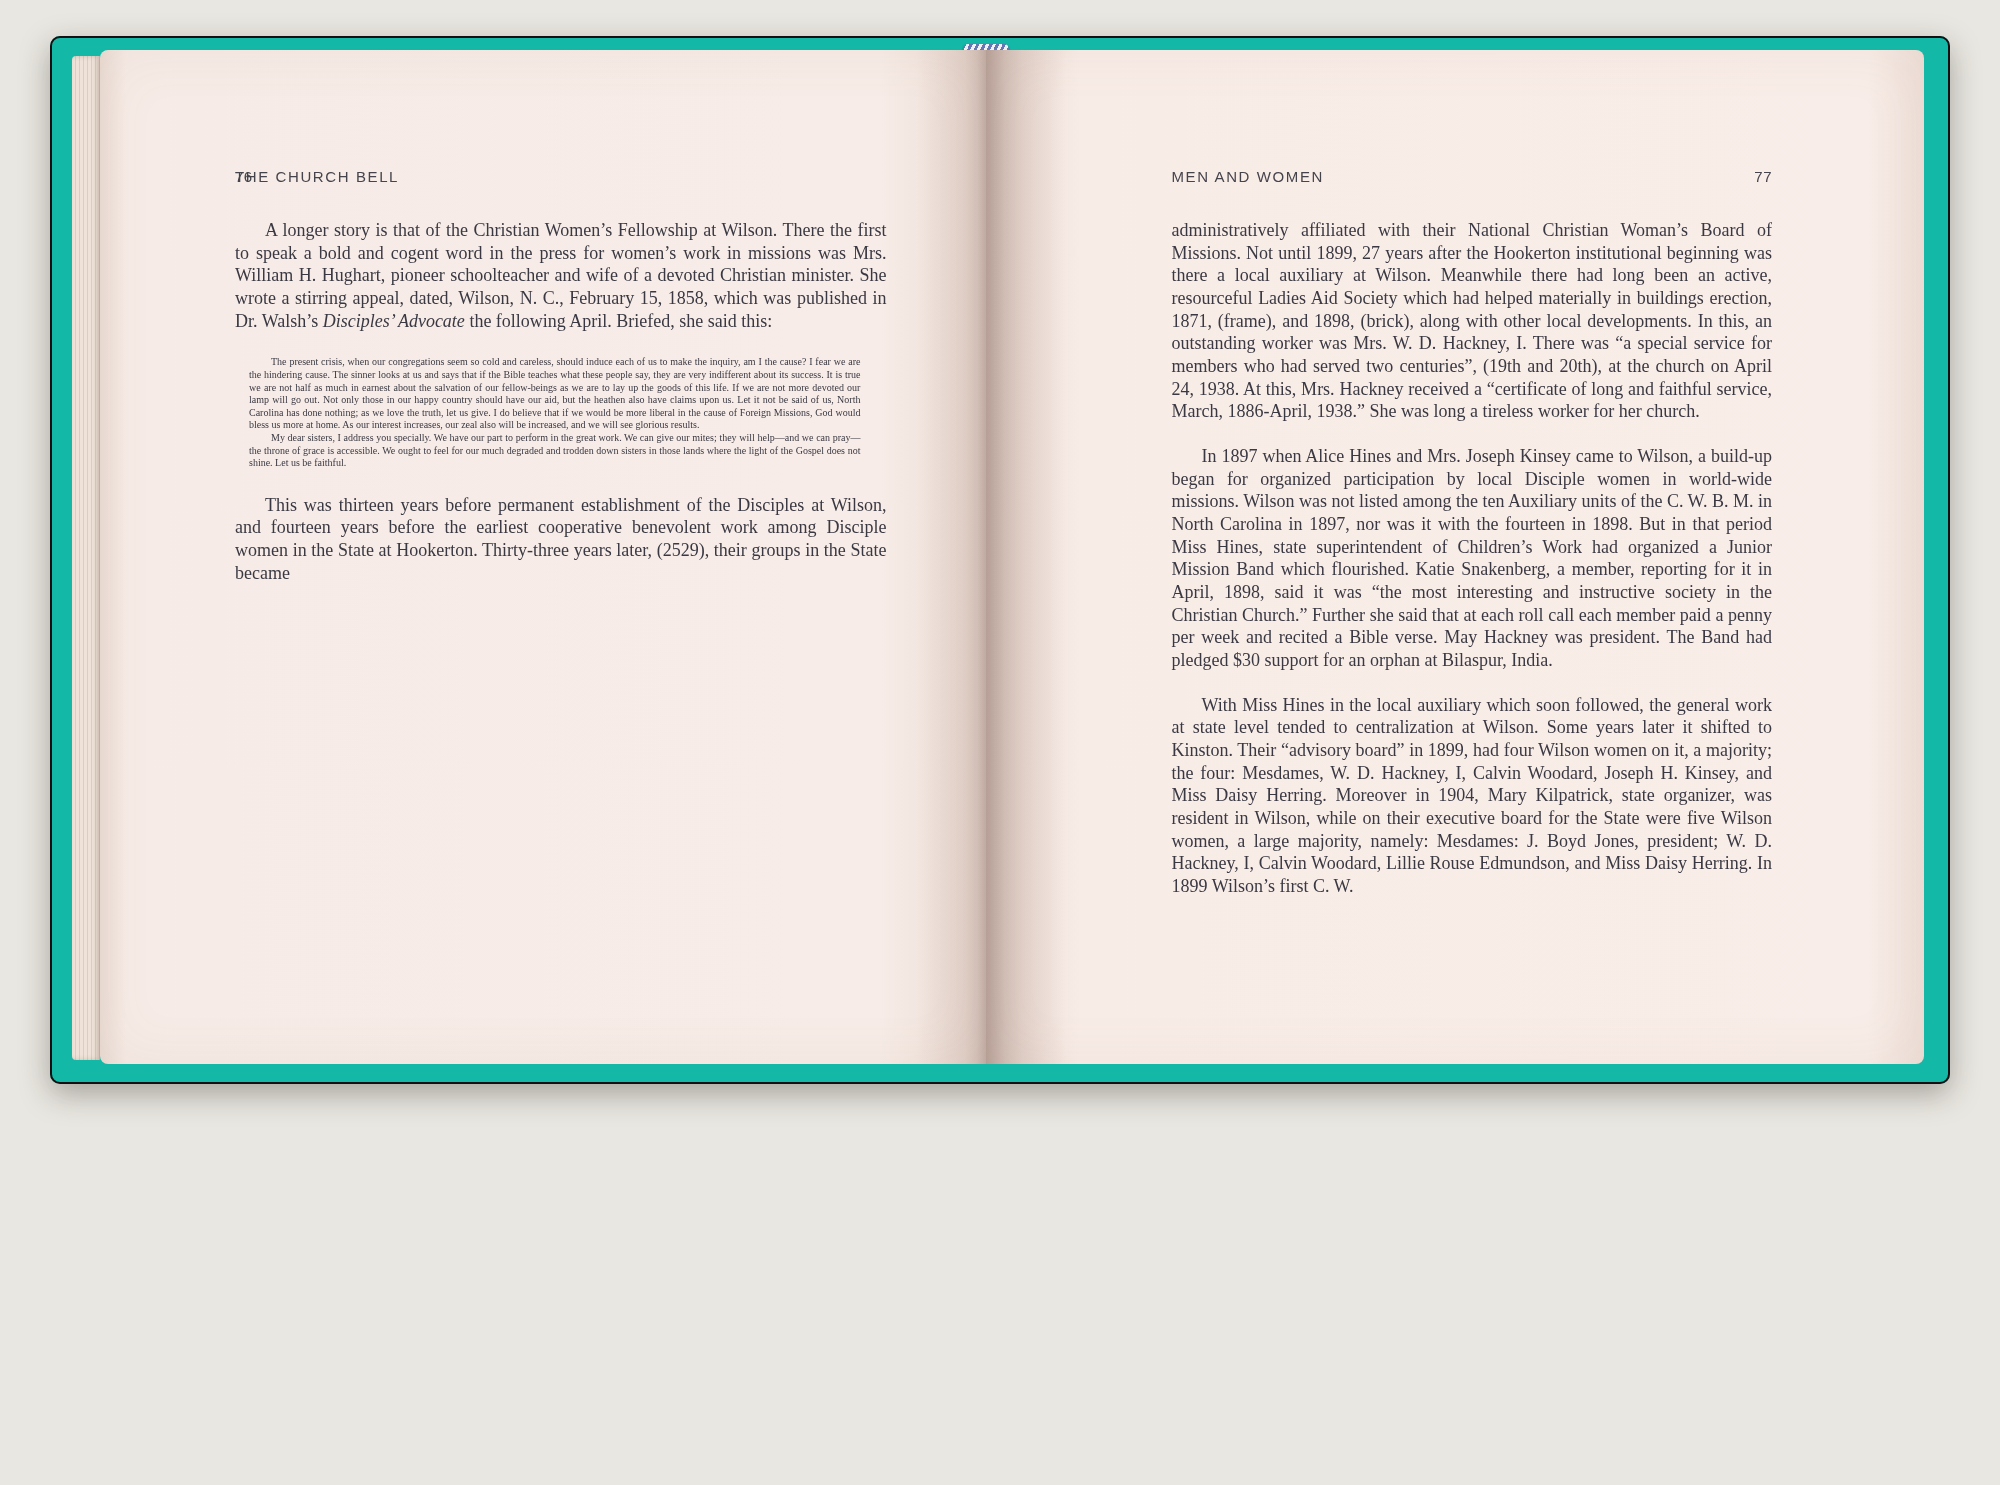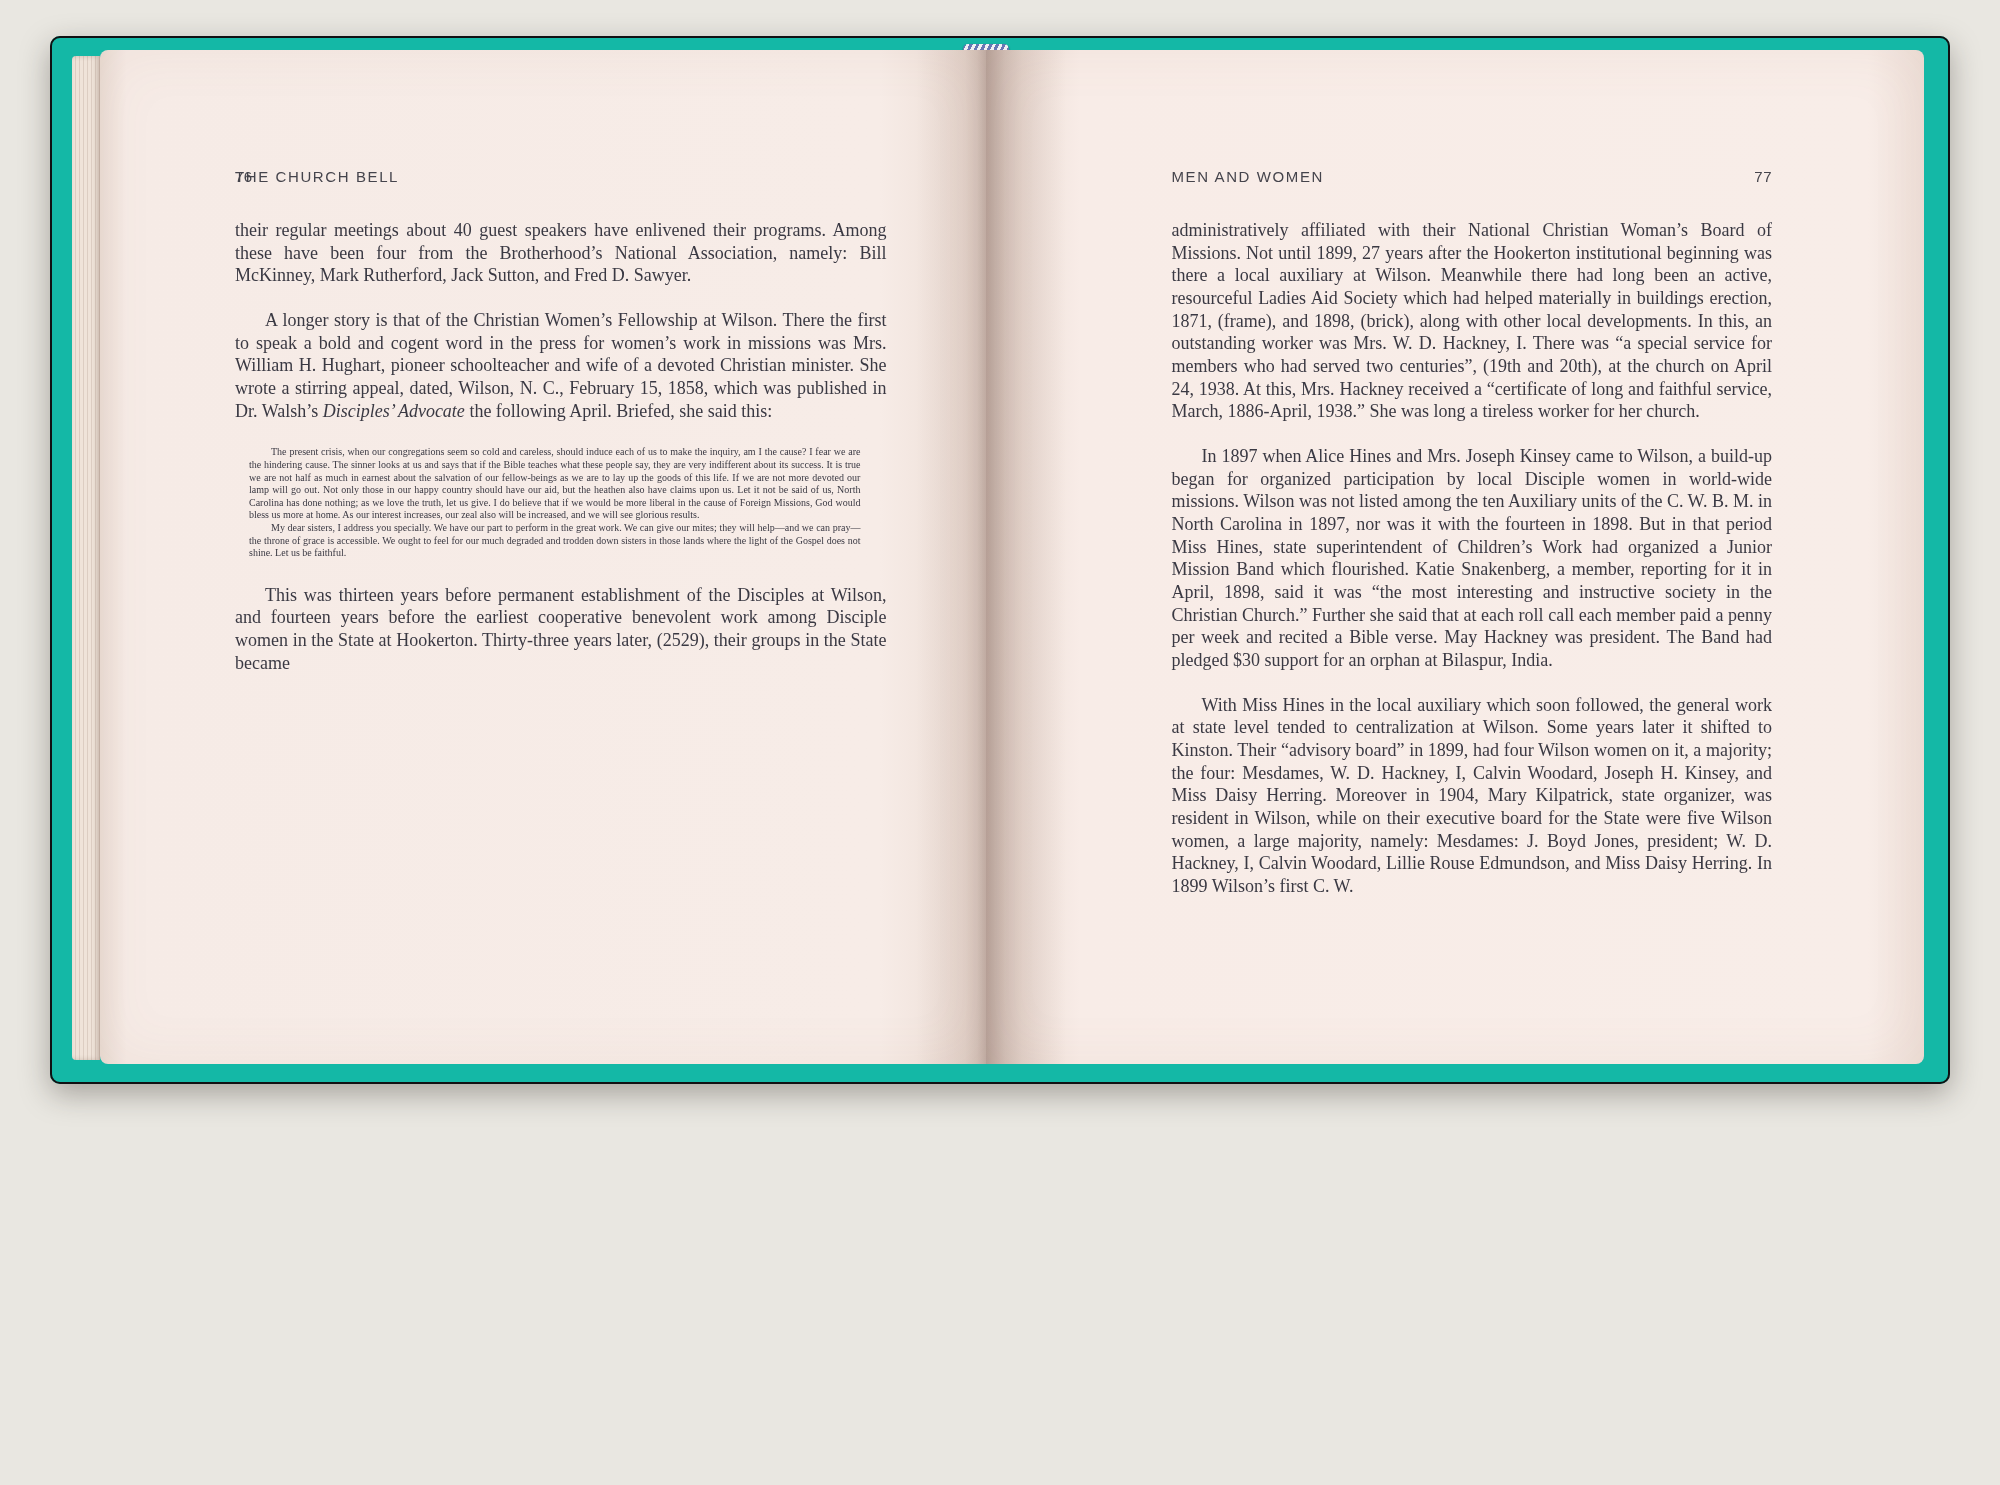--- a/index.html
+++ b/index.html
@@ -88,21 +88,20 @@
     <div class="edge-stack"></div>
     <div class="spread">
       <div class="headband"></div>
 
       <section class="page page-left">
         <header class="ph">
           <span class="pn pn-left">76</span>
           <span class="rt">THE CHURCH BELL</span>
         </header>
         <div class="body">
-          <p class="p first">their regular meetings about 40 guest speakers have enlivened their programs.  Among these have been four from the Brotherhood’s National Association, namely: Bill McKinney, Mark Rutherford, Jack Sutton, and Fred D. Sawyer.</p>
           <p class="p ind sp"><span>A longer story is that of the Christian Women’s Fellowship at Wilson.  There the first to speak a bold and cogent word in the press for women’s work in missions was Mrs. William H. Hughart, pioneer schoolteacher and wife of a devoted Christian minister.  She wrote a stirring appeal, dated, Wilson, N. C., February 15, 1858, which was published in Dr. Walsh’s </span><i>Disciples’ Advocate</i><span> the following April.  Briefed, she said this:</span></p>
           <div class="quote">
             <p class="qp">The present crisis, when our congregations seem so cold and careless, should induce each of us to make the inquiry, am I the cause?  I fear we are the hindering cause.  The sinner looks at us and says that if the Bible teaches what these people say, they are very indifferent about its success.  It is true we are not half as much in earnest about the salvation of our fellow-beings as we are to lay up the goods of this life.  If we are not more devoted our lamp will go out.  Not only those in our happy country should have our aid, but the heathen also have claims upon us.  Let it not be said of us, North Carolina has done nothing; as we love the truth, let us give.  I do believe that if we would be more liberal in the cause of Foreign Missions, God would bless us more at home.  As our interest increases, our zeal also will be increased, and we will see glorious results.</p>
             <p class="qp">My dear sisters, I address you specially.  We have our part to perform in the great work.  We can give our mites; they will help—and we can pray—the throne of grace is accessible.  We ought to feel for our much degraded and trodden down sisters in those lands where the light of the Gospel does not shine.  Let us be faithful.</p>
           </div>
           <p class="p ind">This was thirteen years before permanent establishment of the Disciples at Wilson, and fourteen years before the earliest cooperative benevolent work among Disciple women in the State at Hookerton.  Thirty-three years later, (2529), their groups in the State became</p>
         </div>
       </section>
 
       <section class="page page-right">

